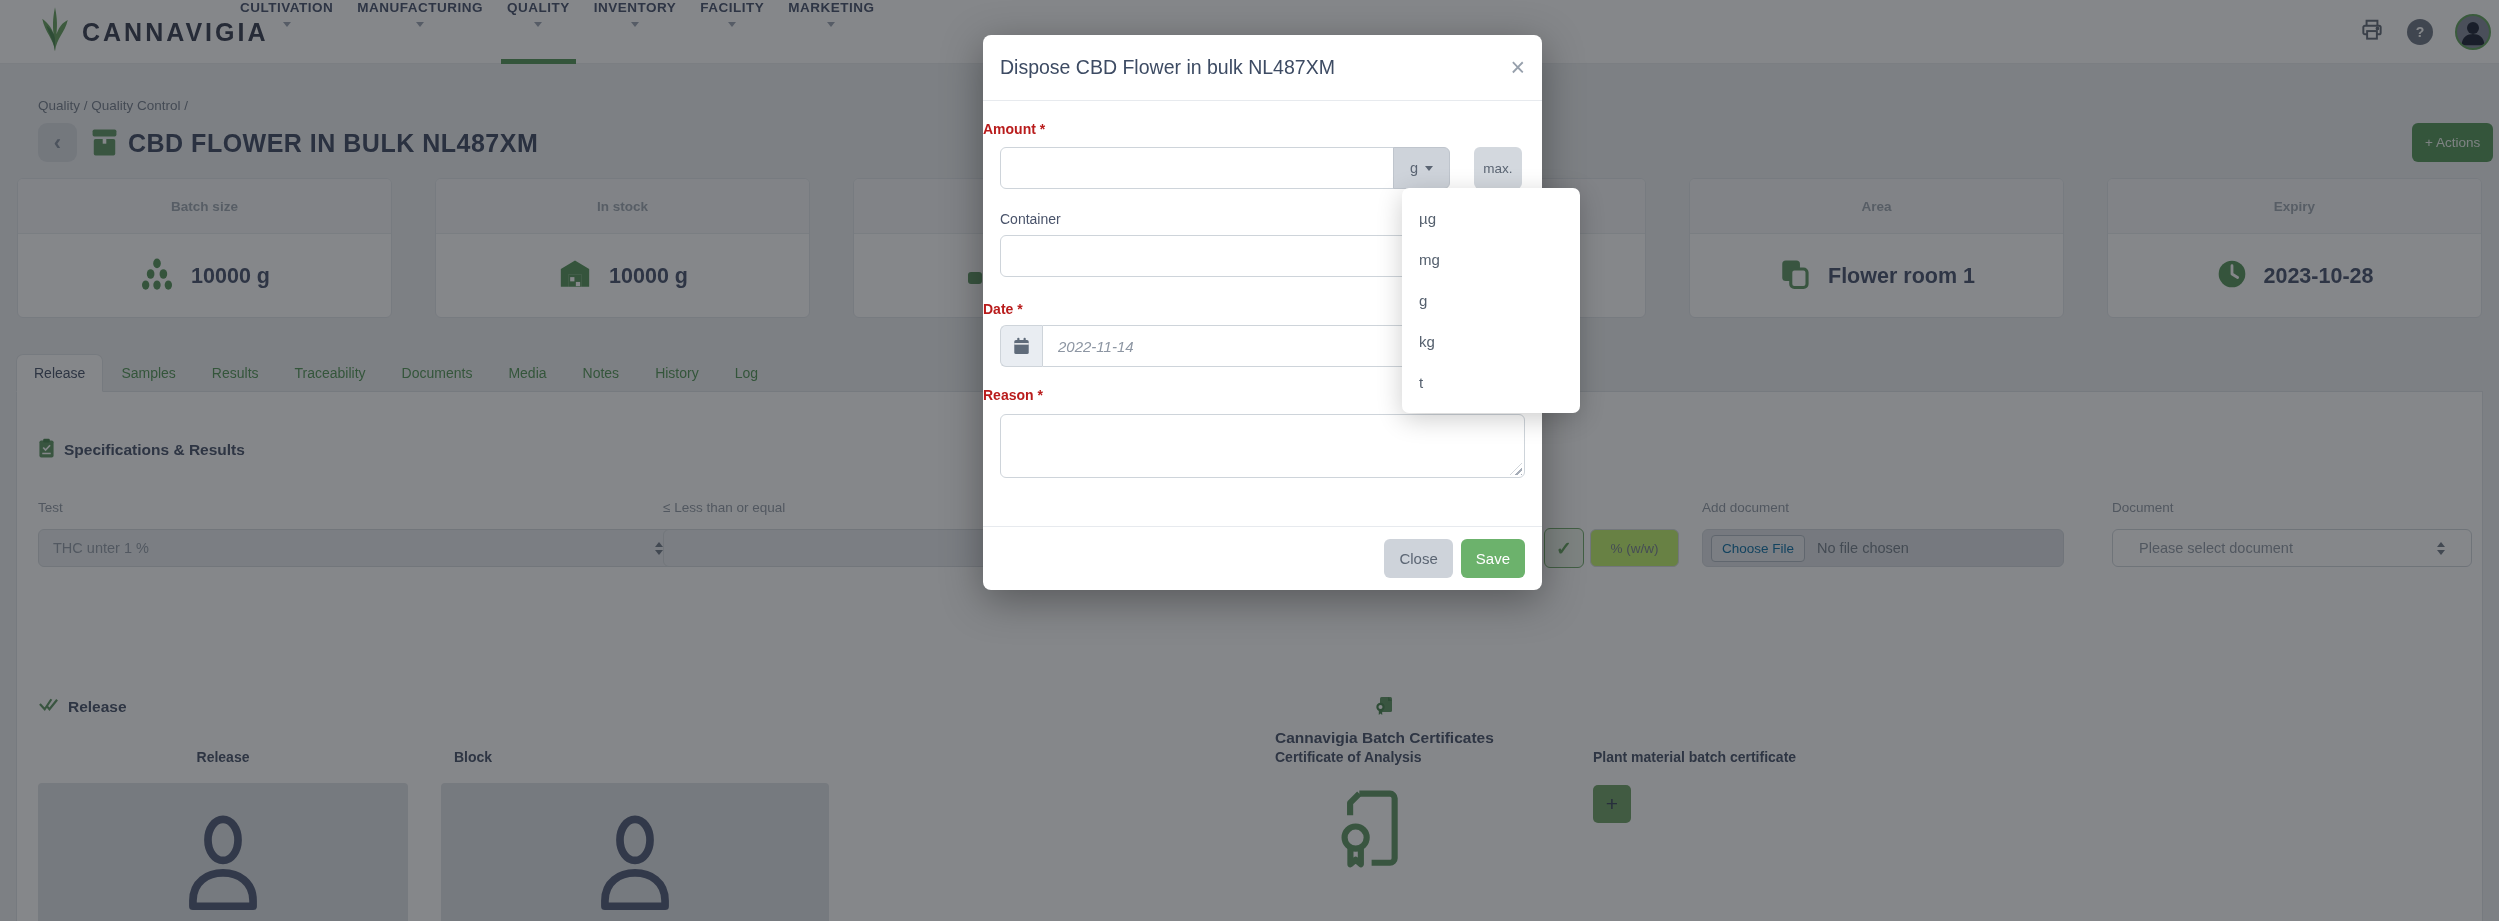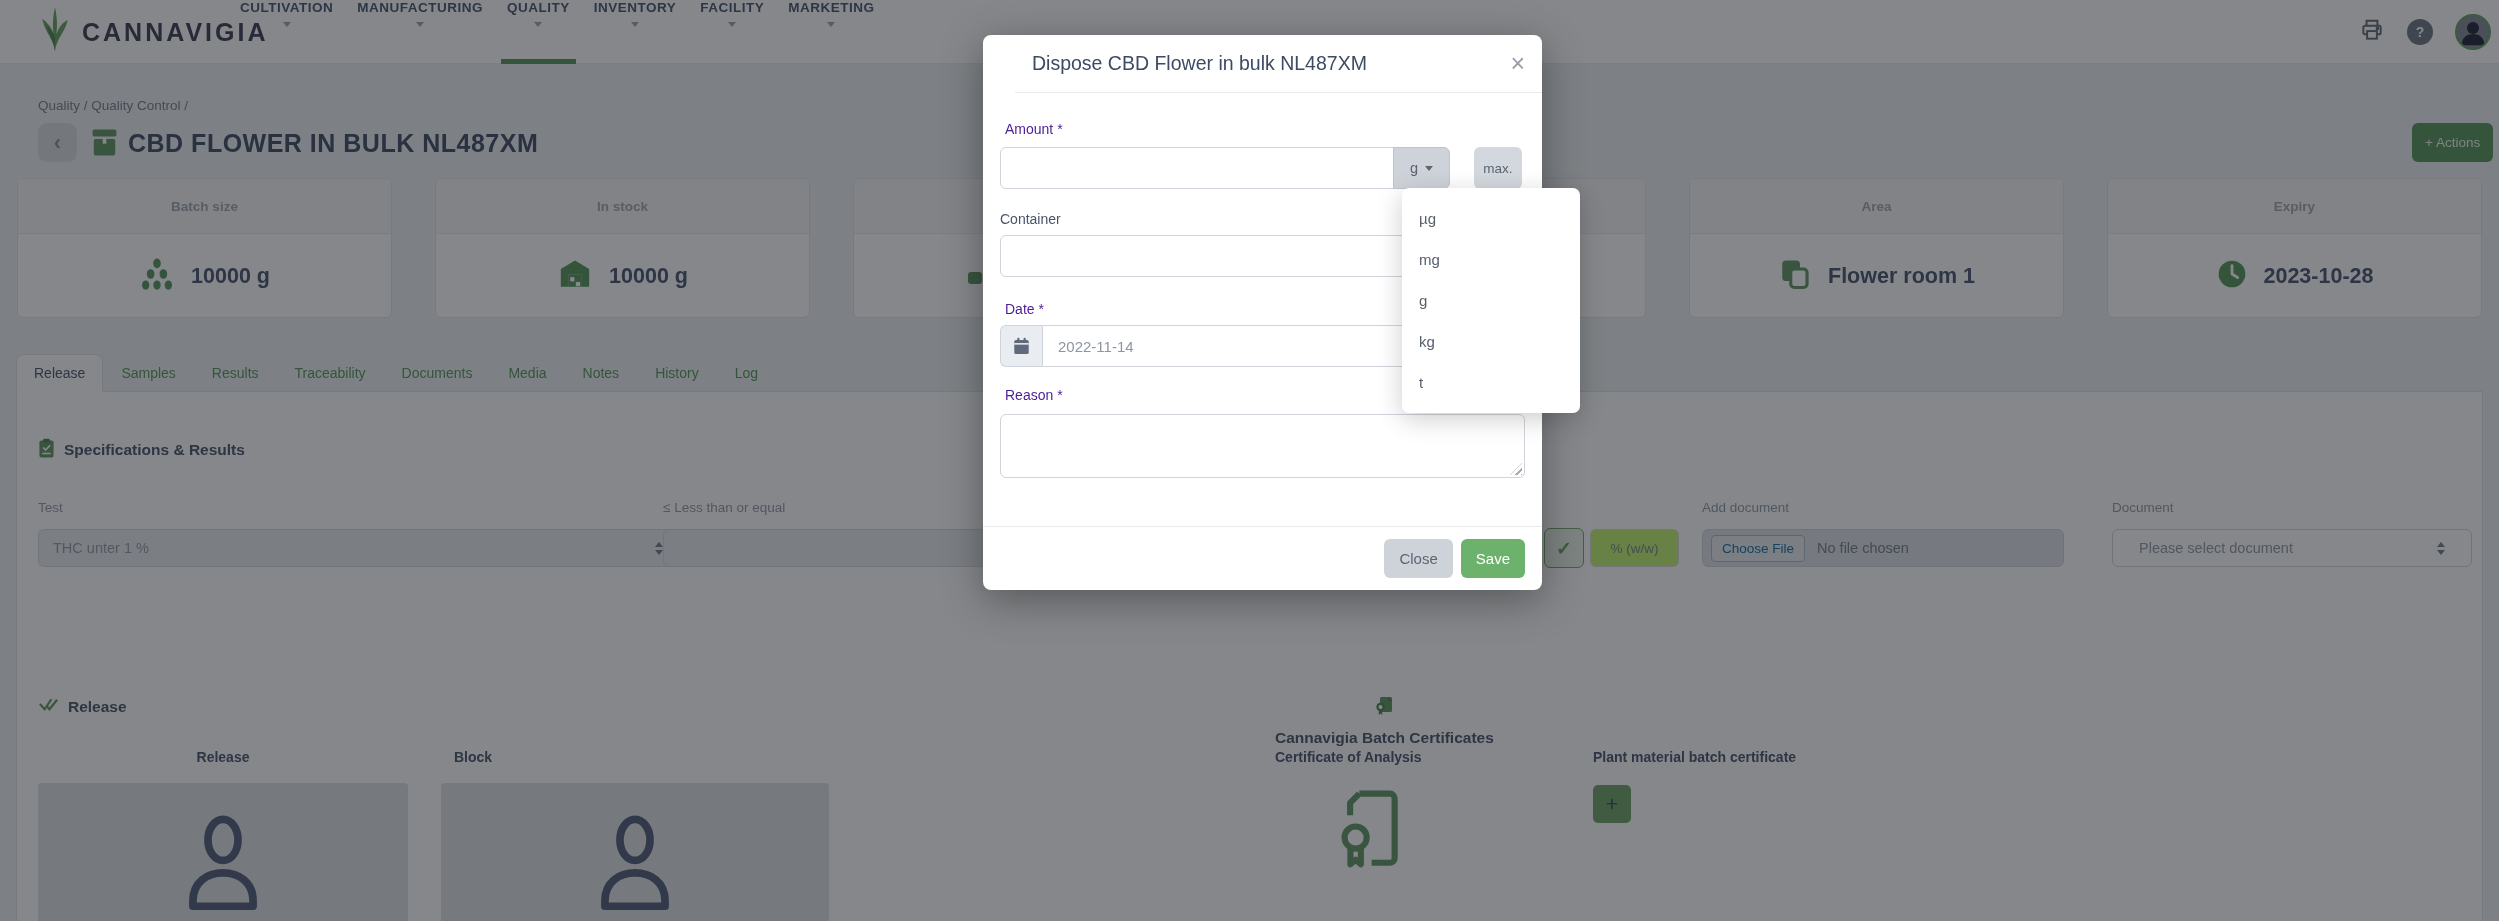--- a/index.html
+++ b/index.html
@@ -74,39 +74,39 @@
   .sig-panel { position:absolute; top:783px; height:205px; background:#dee2e6; border-radius:4px; z-index:3;
                display:flex; align-items:flex-start; justify-content:center; padding-top:30px; }
   .plus-btn { position:absolute; left:1593px; top:785px; width:38px; height:38px; background:#699e60; border-radius:5px;
               color:#2f3a52; font-size:21px; display:flex; align-items:center; justify-content:center; z-index:3; }
   .coa-icon { position:absolute; left:1330px; top:786px; z-index:3; }
 
   
   .overlay { position:absolute; inset:0; background:rgba(33,37,41,0.55); z-index:50; }
   .modal { position:absolute; left:983px; top:35px; width:559px; height:555px; background:#ffffff; border-radius:8px;
            box-shadow:0 10px 40px rgba(0,0,0,.35); z-index:60; }
-  .modal-header { position:absolute; left:0; top:0; right:0; height:58px; display:flex; align-items:center;
-                  padding:0 17px; border-bottom:1px solid #e7eaee;margin-left:32px; }
+  .modal-header { position:absolute; left:0; top:0; right:0; height:66px; display:flex; align-items:center;
+                  padding:0 17px; border-bottom:1px solid #e7eaee; }
   .modal-title { font-size:19.5px; color:#3d4b63; }
   .modal-close { margin-left:auto; font-size:25px; color:#97a0ac; line-height:1; cursor:pointer; }
-  .m-label { position:absolute; left:22px; font-size:14px; font-weight:400; color:#4c1d95; }
+  .m-label { position:absolute; left:0; font-size:14px; font-weight:700; color:#b91c1c; }
   .m-label-reg { position:absolute; left:17px; font-size:14px; color:#49536a; }
   .m-input { position:absolute; border:1px solid #ced4da; border-radius:6px; background:#fff; height:42px;
              font-size:15px; color:#49536a; padding:0 12px; font-family:"Liberation Sans",sans-serif; }
   .unit-btn { position:absolute; left:410px; top:112px; width:57px; height:42px; background:#ced3da; border:1px solid #bfc5cd;
               border-radius:0 6px 6px 0; color:#5b6573; font-size:14.5px; display:flex; align-items:center;
               justify-content:center; gap:7px; }
   .unit-caret { width:0; height:0; border-left:4px solid transparent; border-right:4px solid transparent; border-top:5px solid #5b6573; }
   .max-btn { position:absolute; left:491px; top:112px; width:48px; height:42px; background:#d3d8de; border-radius:6px;
              color:#5b6573; font-size:13.5px; display:flex; align-items:center; justify-content:center; }
   .date-group { position:absolute; left:17px; top:290px; width:525px; height:42px; display:flex; }
   .date-addon { width:42px; height:42px; background:#e9edf2; border:1px solid #ced4da; border-right:none;
                 border-radius:6px 0 0 6px; display:flex; align-items:center; justify-content:center; }
   .date-input { flex:1; border:1px solid #ced4da; border-radius:0 6px 6px 0; font-size:15px; color:#8d96a3;
-                padding:0 15px; font-family:"Liberation Sans",sans-serif; }
+                padding:0 15px; font-family:"Liberation Sans",sans-serif;font-style:italic; }
   .m-textarea { position:absolute; left:17px; top:379px; width:525px; height:64px; border:1px solid #ced4da; border-radius:6px;
                 resize:none; font-family:"Liberation Sans",sans-serif; font-size:15px; color:#49536a; padding:8px 12px; }
   .resize-grip { position:absolute; left:527px; top:428px; width:12px; height:12px;
                  background:repeating-linear-gradient(135deg, transparent 0 2.5px, #a6adb8 2.5px 4.5px);
                  clip-path:polygon(100% 0, 100% 100%, 0 100%); z-index:61; }
   .modal-footer { position:absolute; left:0; right:0; top:491px; height:64px; border-top:1px solid #e7eaee;
                   display:flex; align-items:center; justify-content:flex-end; gap:8px; padding:0 17px; }
   .btn { height:39px; border-radius:6px; font-size:15px; display:flex; align-items:center; justify-content:center;
          padding:0 15px; cursor:pointer; font-family:"Liberation Sans",sans-serif; }
   .btn-close { background:#ced3da; color:#5b6573; }

